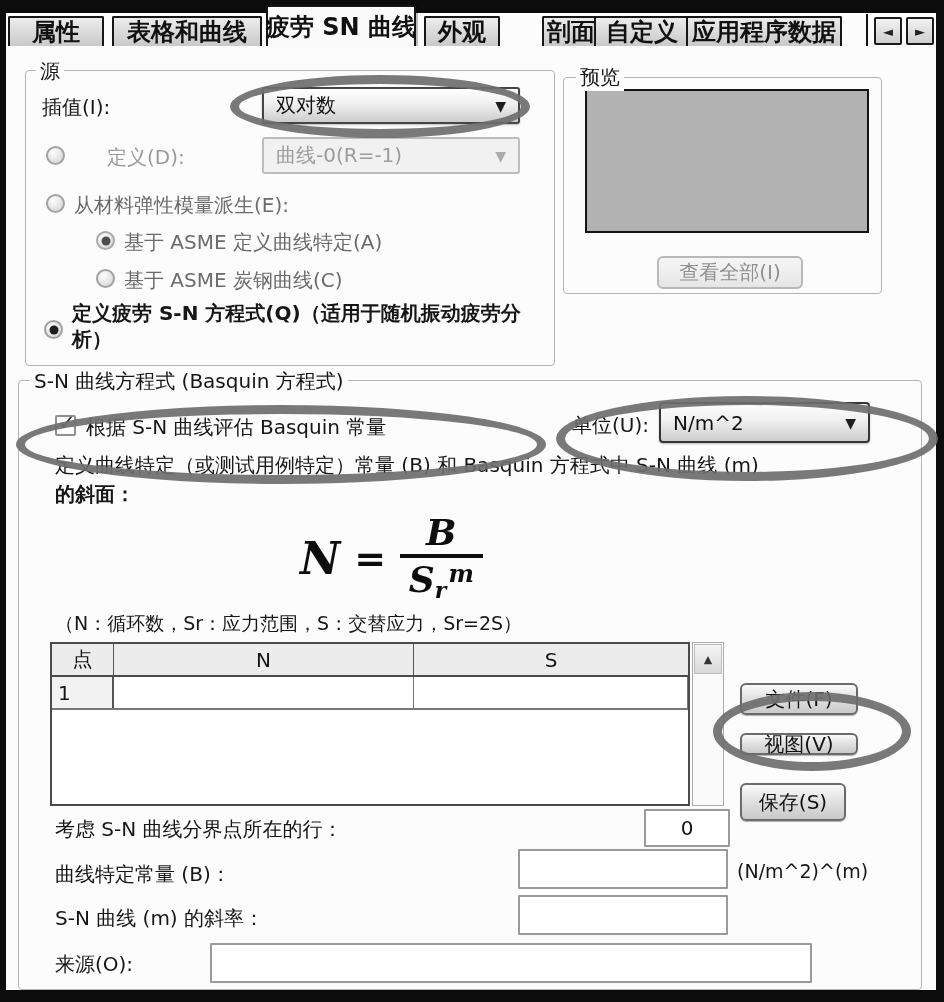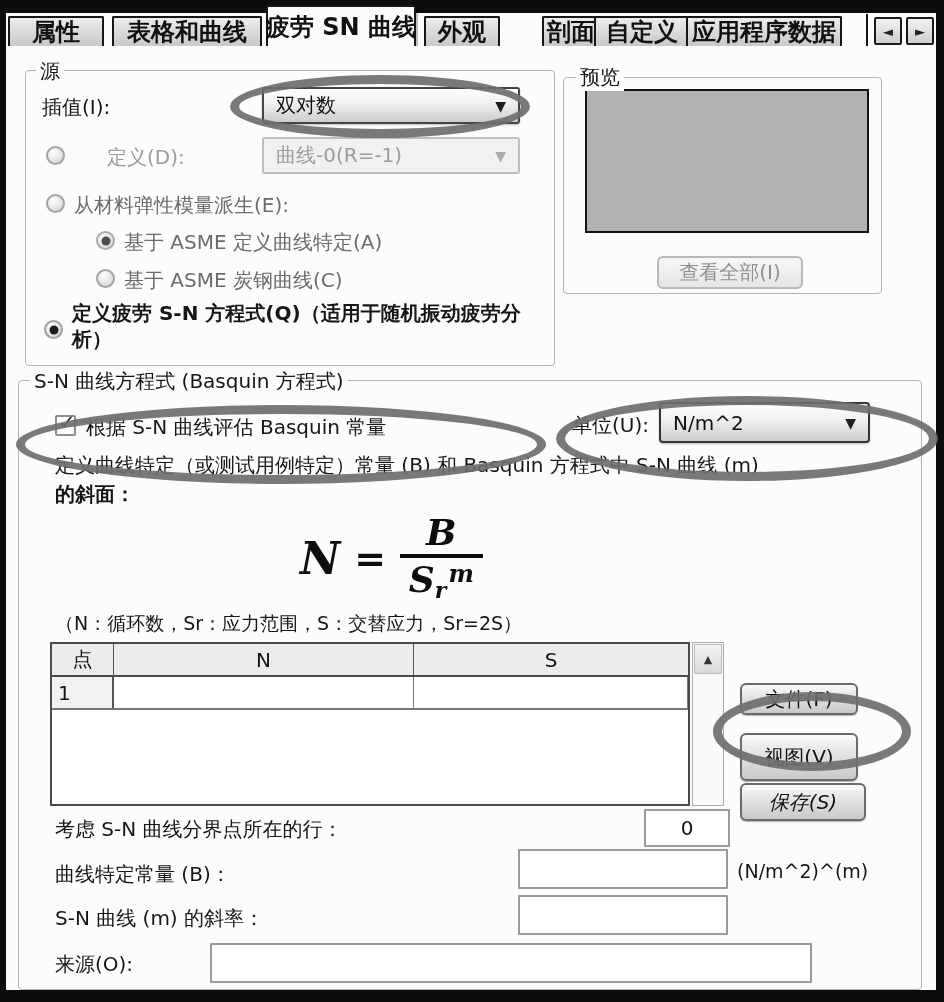--- a/index.html
+++ b/index.html
@@ -247,22 +247,22 @@
     <div class="tcell" style="flex:1;"></div>
   </div>
 </div>
 <div class="sbar" style="left:692px;top:642px;width:32px;height:164px;">
   <div class="up">
       <span>▲</span>
     </div>
 </div>
 
 <div class="btn" style="left:740px;top:683px;width:118px;height:32px;">文件(F)</div>
-<div class="btn" style="left:740px;top:733px;width:118px;height:48px;text-align:center;">视图(V)</div>
-<div class="btn" style="left:740px;top:783px;width:126px;height:38px;font-style:italic;">保存(S)</div>
+<div class="btn" style="left:740px;top:733px;width:118px;height:22px;text-align:center;">视图(V)</div>
+<div class="btn" style="left:740px;top:783px;width:106px;height:38px;">保存(S)</div>
 
 <span class="lbl" style="left:55px;top:816px;">考虑 S-N 曲线分界点所在的行：</span>
 <input class="tin center" style="left: 644px; top: 809px; width: 86px; height: 38px;" value="0">
 
 <span class="lbl" style="left:55px;top:861px;">曲线特定常量 (B)：</span>
 <input class="tin" style="left: 518px; top: 849px; width: 210px; height: 40px;" value="">
 <span class="lbl" style="left:737px;top:860px;font-size:19px;">(N/m^2)^(m)</span>
 
 <span class="lbl" style="left:55px;top:905px;">S-N 曲线 (m) 的斜率：</span>
 <input class="tin" style="left: 518px; top: 895px; width: 210px; height: 40px;" value="">

